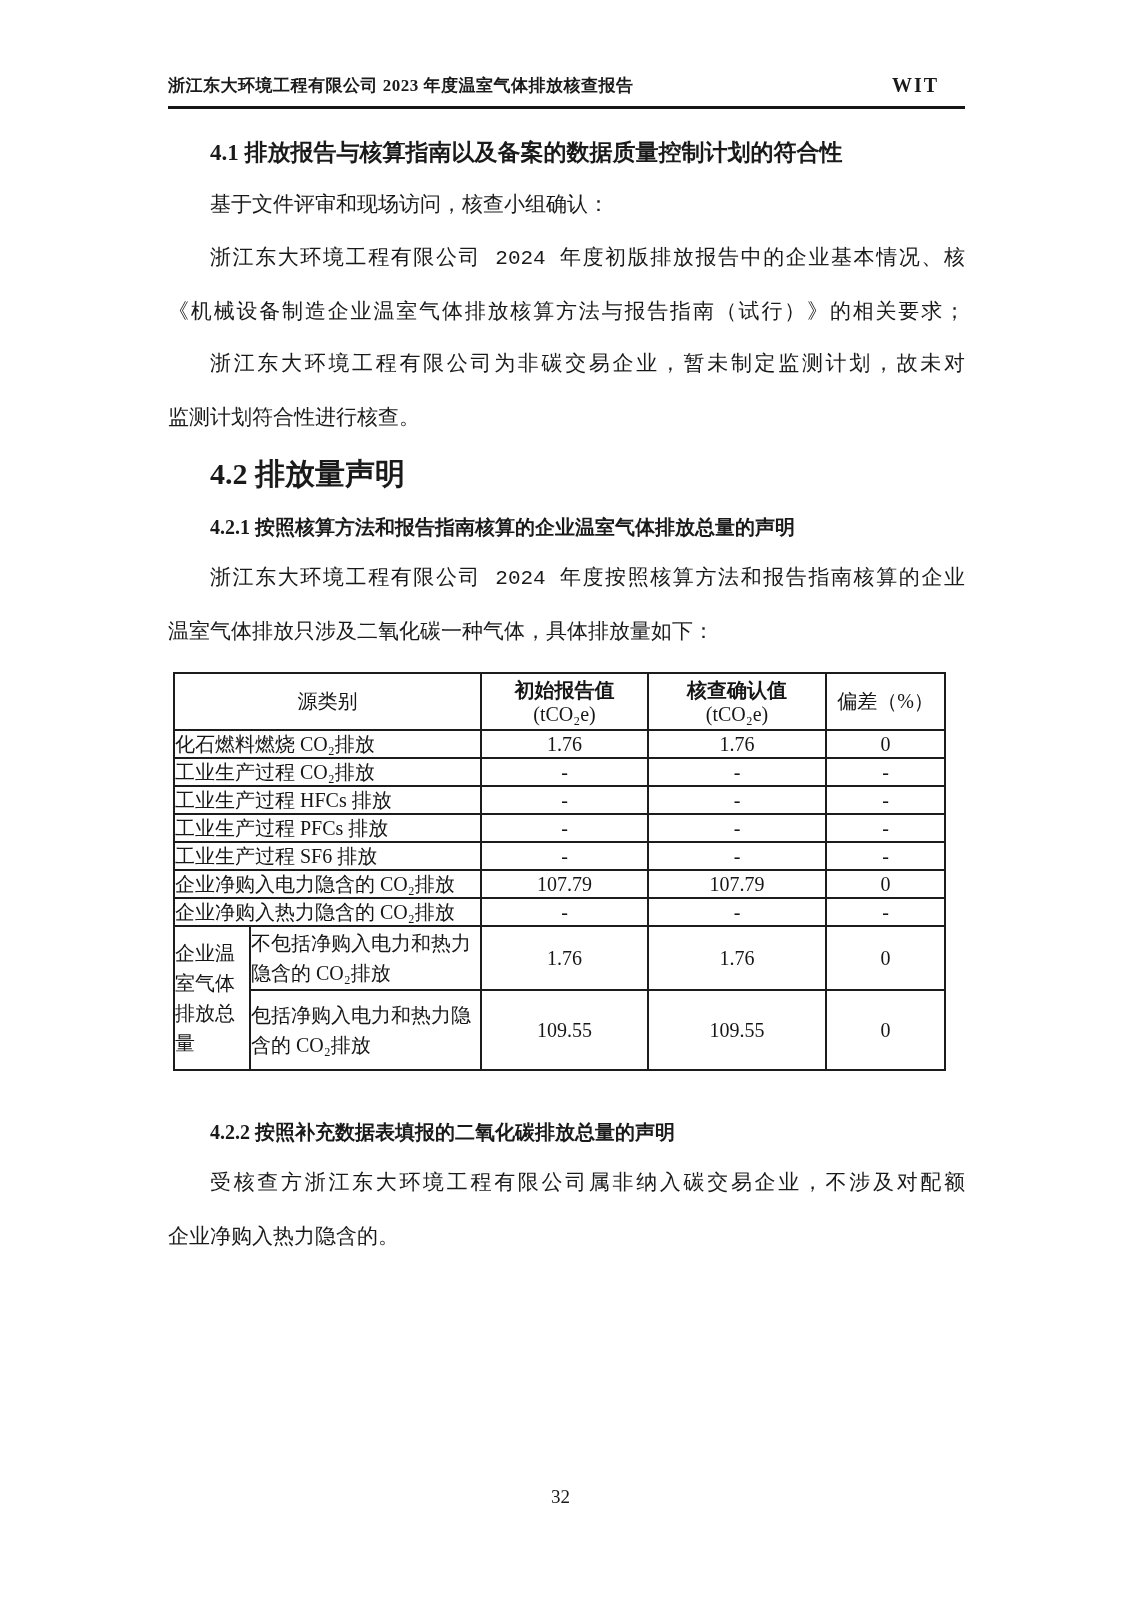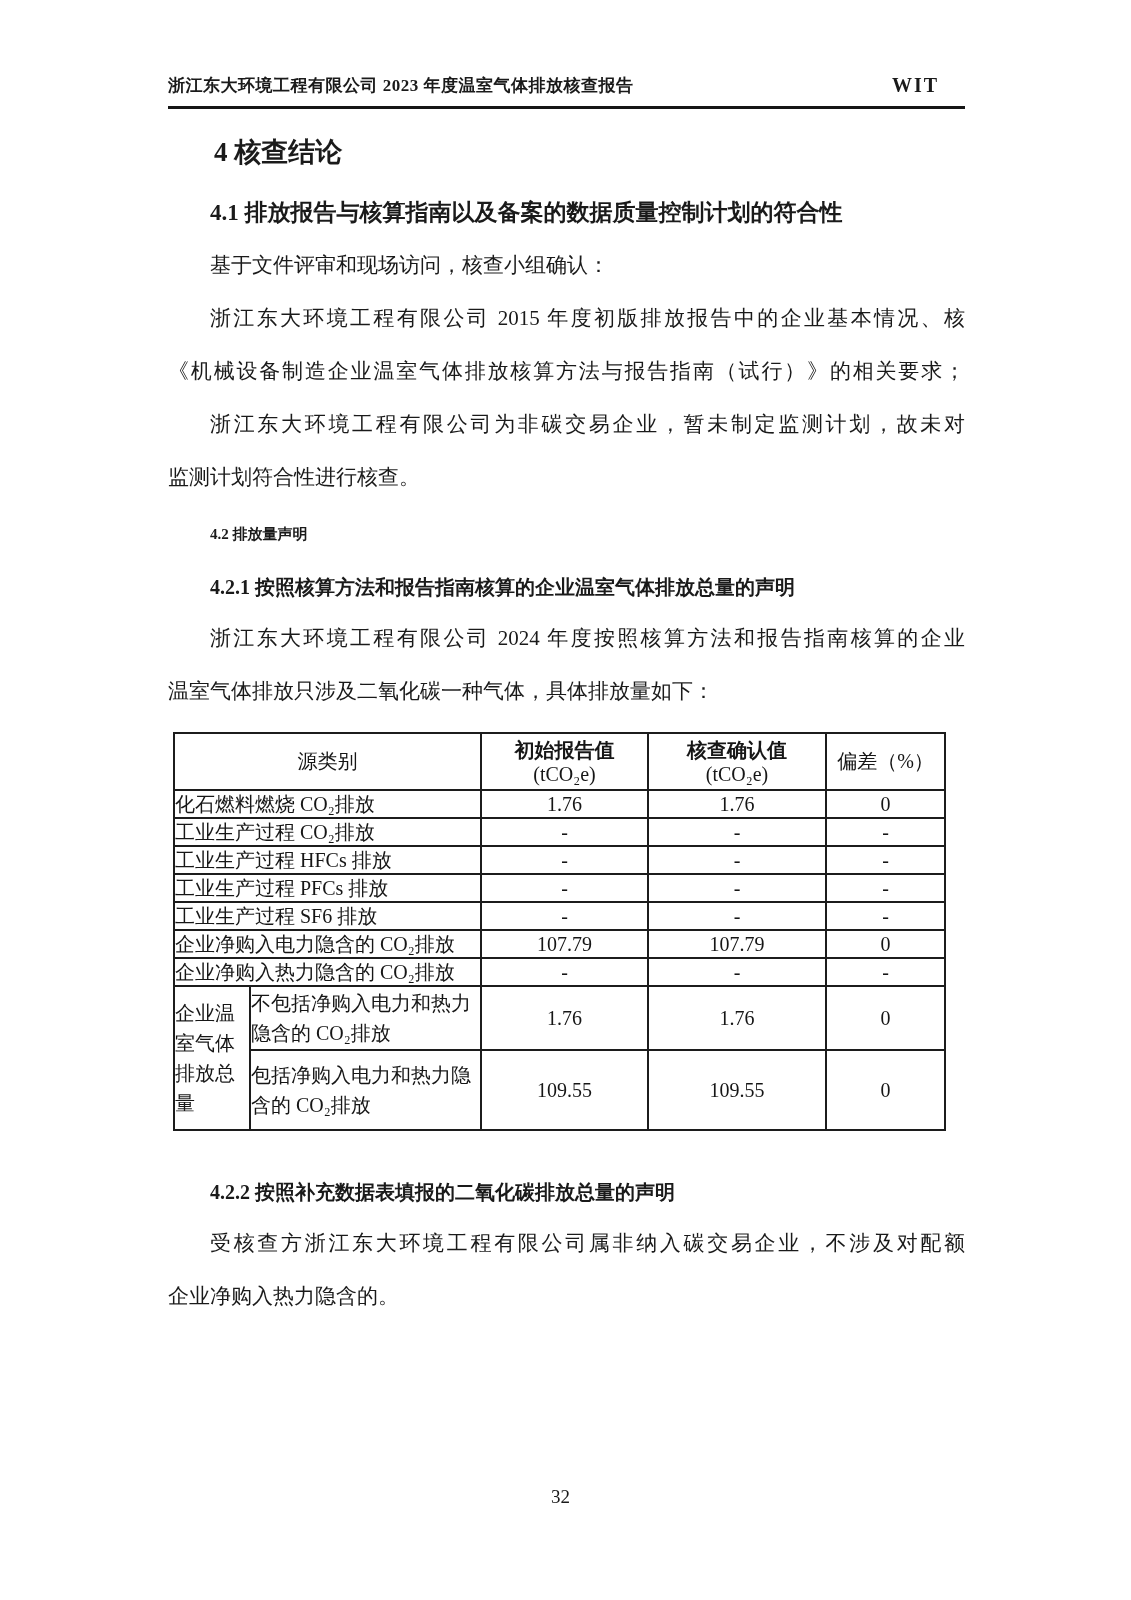--- a/index.html
+++ b/index.html
@@ -21,28 +21,28 @@
     justify-content: space-between;
     margin-top: 74px;
   }
   .doc-header .htitle { font-size: 17px; font-weight: bold; letter-spacing: .5px; }
   .doc-header .hlogo { font-size: 20px; font-weight: bold; letter-spacing: 2px; margin-right: 26px; }
   .header-rule { border: none; border-top: 3px solid #161616; margin-top: 9px; }
 
   
   .h-main  { font-size: 27px; font-weight: bold; margin: 26px 0 0 46px; line-height: 34px; }
   .h-sub   { font-size: 23px; font-weight: bold; margin: 28px 0 0 42px; line-height: 32px; }
-  .h-sub2  { font-size: 15px; font-weight: bold; margin: 14px 0 0 42px; line-height: 32px; }
+  .h-sub2  { font-size: 30px; font-weight: bold; margin: 14px 0 0 42px; line-height: 32px; }
   .h-subsub{ font-size: 20px; font-weight: bold; margin: 22px 0 0 42px; line-height: 30px; }
   .h-422   { font-size: 20px; font-weight: bold; margin: 46px 0 0 42px; line-height: 30px; }
 
   
   .bl { font-size: 21px; line-height: 53px; height: 53px; white-space: nowrap; }
   .jl { white-space: normal; text-align: justify; text-align-last: justify; }
-  .indent { text-indent: 42px; }
+  .indent { text-indent: 42px; font-family: Liberation Mono, monospace; }
   .bgroup { margin-top: 10px; }
 
   
   table.etab {
     border-collapse: collapse;
     table-layout: fixed;
     margin: 14px 0 0 5px;
     width: 771px;
     font-size: 20px;
     color: #161616;
@@ -85,26 +85,25 @@
 
 <div class="page">
   <div class="content">
 
     <div class="doc-header">
       <span class="htitle">浙江东大环境工程有限公司 2023 年度温室气体排放核查报告</span>
       <span class="hlogo">WIT</span>
     </div>
     <hr class="header-rule">
 
-    <div class="h-main">4 核查结论</div>
     <div class="h-sub">4.1 排放报告与核算指南以及备案的数据质量控制计划的符合性</div>
 
     <div class="bgroup">
       <div class="bl indent">基于文件评审和现场访问，核查小组确认：</div>
-      <div class="bl jl indent">浙江东大环境工程有限公司 2015 年度初版排放报告中的企业基本情况、核</div>
+      <div class="bl jl indent">浙江东大环境工程有限公司 2024 年度初版排放报告中的企业基本情况、核</div>
       <div class="bl jl">《机械设备制造企业温室气体排放核算方法与报告指南（试行）》的相关要求；</div>
       <div class="bl jl indent">浙江东大环境工程有限公司为非碳交易企业，暂未制定监测计划，故未对</div>
       <div class="bl">监测计划符合性进行核查。</div>
     </div>
 
     <div class="h-sub2">4.2 排放量声明</div>
     <div class="h-subsub">4.2.1 按照核算方法和报告指南核算的企业温室气体排放总量的声明</div>
 
     <div class="bgroup">
       <div class="bl jl indent">浙江东大环境工程有限公司 2024 年度按照核算方法和报告指南核算的企业</div>

